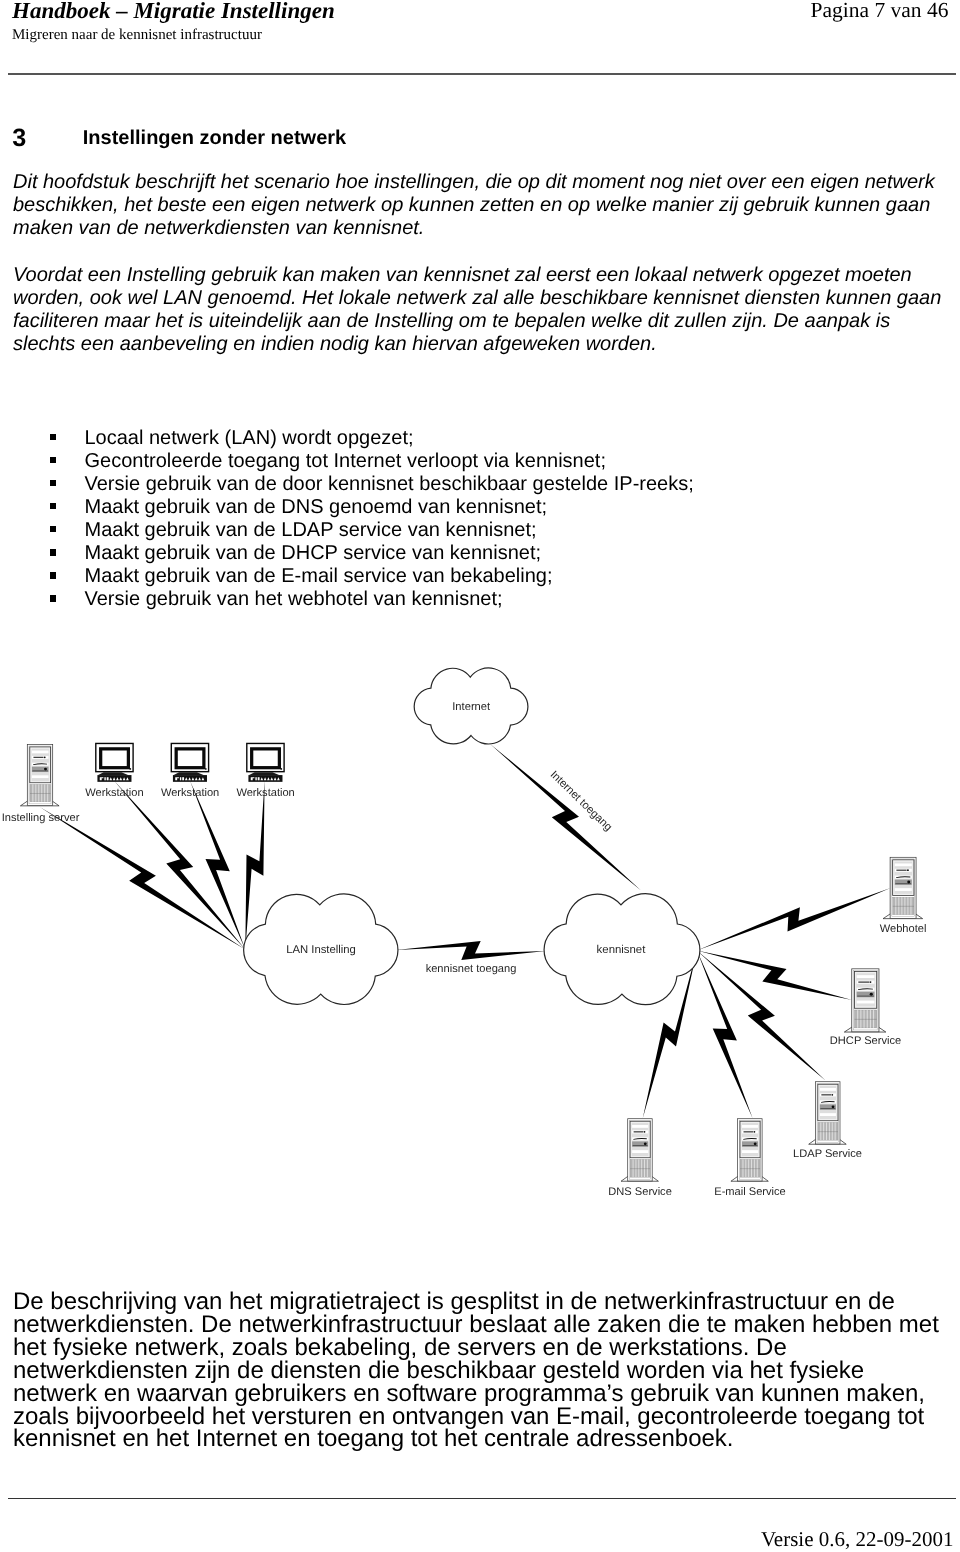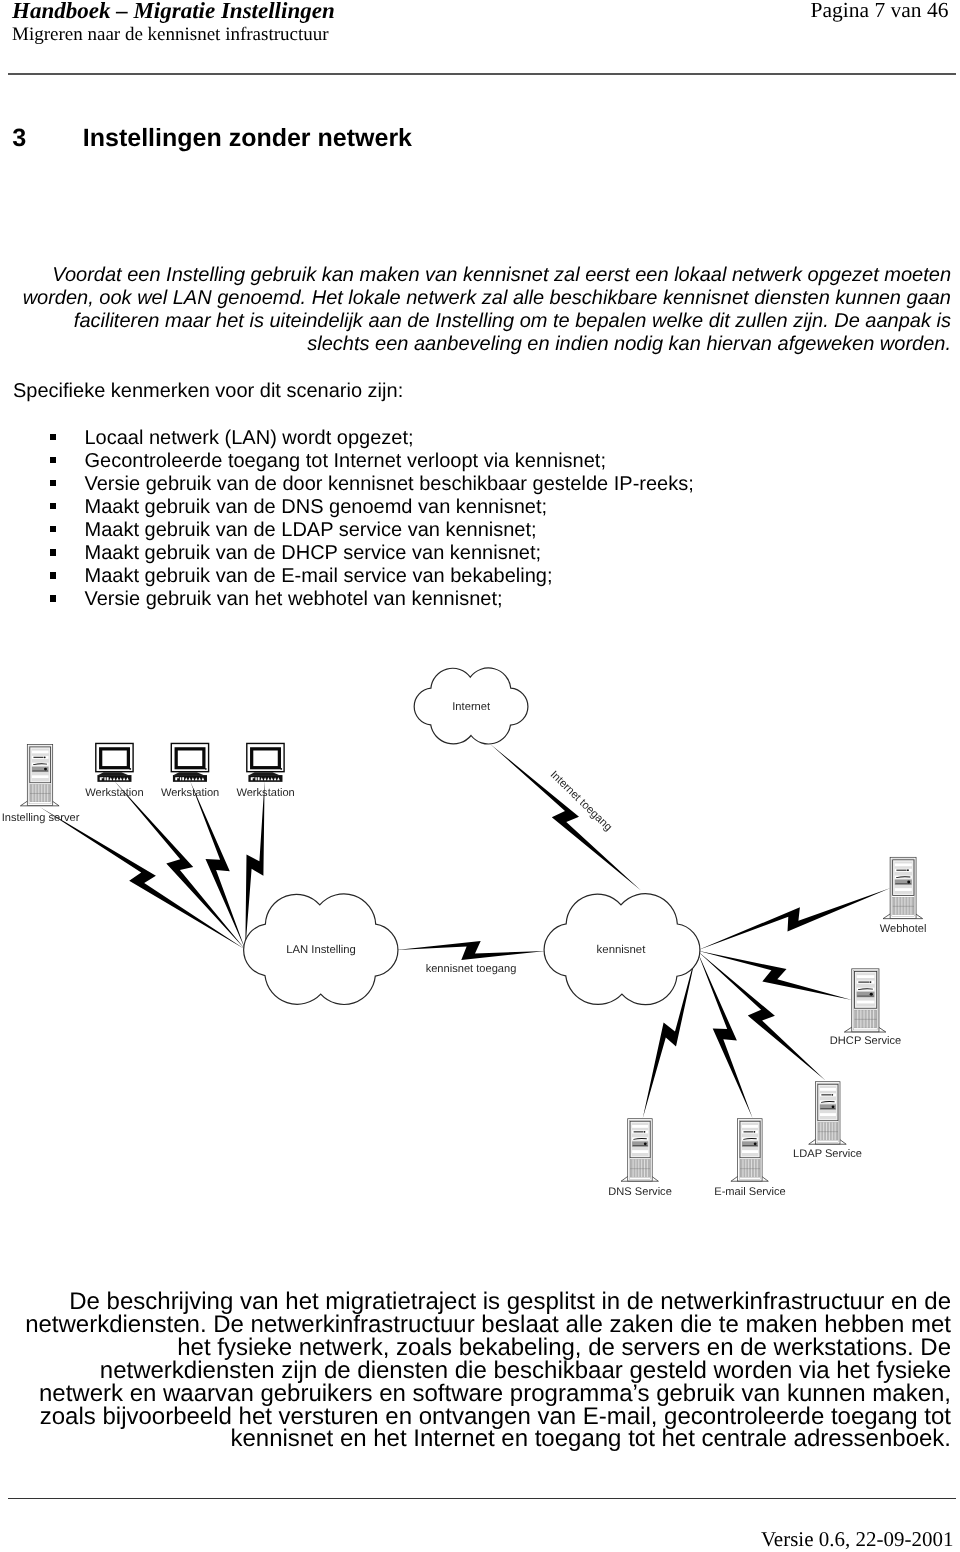--- a/index.html
+++ b/index.html
@@ -1,34 +1,34 @@
 <!DOCTYPE html>
 <html><head>
 <meta charset="utf-8">
 <style>
   html,body{margin:0;padding:0;background:#fff;}
   body{width:960px;height:1552px;position:relative;overflow:hidden;
        font-family:"Liberation Sans",sans-serif;color:#000;
        -webkit-font-smoothing:antialiased;text-rendering:geometricPrecision;}
-  .page{position:absolute;left:0;top:0;width:960px;height:1228px;text-align:right;}
+  .page{position:absolute;left:0;top:0;width:960px;height:1228px;}
   
   .hdr-title{position:absolute;left:12px;top:-2px;font-family:"Liberation Serif",serif;
     font-weight:bold;font-style:italic;font-size:23px;white-space:nowrap;line-height:26px;}
   .hdr-sub{position:absolute;left:12px;top:23.7px;font-family:"Liberation Serif",serif;
-    font-size:19px;white-space:nowrap;line-height:22px;}
+    font-size:15px;white-space:nowrap;line-height:22px;}
   .hdr-page{position:absolute;right:11.5px;top:-2.2px;font-family:"Liberation Serif",serif;
     font-size:21.5px;white-space:nowrap;line-height:24px;}
   .hdr-rule{position:absolute;left:8px;width:948px;top:73px;height:2px;background:#555;}
   
   .ftr-rule{position:absolute;left:8px;width:948px;top:1498px;height:1px;background:#333;}
   .ftr-ver{position:absolute;right:6.5px;top:1526.5px;font-family:"Liberation Serif",serif;
     font-size:21px;white-space:nowrap;line-height:24px;}
   
   .h1num{position:absolute;left:12.3px;top:123.5px;font-size:25.2px;font-weight:bold;line-height:28px;}
-  .h1txt{position:absolute;left:82.8px;top:123.5px;font-size:25px;font-weight:bold;line-height:28px;}
+  .h1txt{position:absolute;left:82.8px;top:123.5px;font-size:20px;font-weight:bold;line-height:28px;}
   .intro{position:absolute;left:13px;top:171px;width:930px;font-size:20px;
     font-style:italic;line-height:22.9px;}
   .para2{position:absolute;left:13px;top:264px;width:938px;font-size:20px;line-height:22.9px;font-style:italic;}
   .para3{position:absolute;left:13px;top:380px;font-size:20px;line-height:22.9px;}
   .bullets{position:absolute;left:49.5px;top:426.6px;font-size:20px;line-height:23.05px;}
   .bul-row{position:relative;height:23.05px;}
   .bul-sq{position:absolute;left:0px;top:7.5px;width:6.5px;height:6.2px;background:#000;}
   .bul-txt{position:absolute;left:35px;top:0px;white-space:nowrap;}
   .para4{position:absolute;left:13px;top:1291px;width:938px;font-size:24px;line-height:22.9px;}
   svg.diagram{position:absolute;left:0px;top:0px;shape-rendering:geometricPrecision;}
@@ -40,22 +40,22 @@
 <div class="page">
 
   <div class="hdr-title">Handboek – Migratie Instellingen</div>
   <div class="hdr-sub">Migreren naar de kennisnet infrastructuur</div>
   <div class="hdr-page">Pagina 7 van 46</div>
   <div class="hdr-rule"></div>
 
   <div class="h1num">3</div>
   <div class="h1txt">Instellingen zonder netwerk</div>
 
+  <div class="intro">Dit hoofdstuk beschrijft het scenario hoe instellingen, die op dit moment nog niet over een eigen netwerk beschikken, het beste een eigen netwerk op kunnen zetten en op welke manier zij gebruik kunnen gaan maken van de netwerkdiensten van kennisnet.</div>
   <div class="para2">Voordat een Instelling gebruik kan maken van kennisnet zal eerst een lokaal netwerk opgezet moeten worden, ook wel LAN genoemd. Het lokale netwerk zal alle beschikbare kennisnet diensten kunnen gaan faciliteren maar het is uiteindelijk aan de Instelling om te bepalen welke dit zullen zijn. De aanpak is slechts een aanbeveling en indien nodig kan hiervan afgeweken worden.</div>
-  <div class="para3">Specifieke kenmerken voor dit scenario zijn:</div>
 
   <div class="bullets">
     <div class="bul-row">
         <span class="bul-sq"></span>
         <span class="bul-txt">Locaal netwerk (LAN) wordt opgezet;</span>
       </div>
     <div class="bul-row">
         <span class="bul-sq"></span>
         <span class="bul-txt">Gecontroleerde toegang tot Internet verloopt via kennisnet;</span>
       </div>

